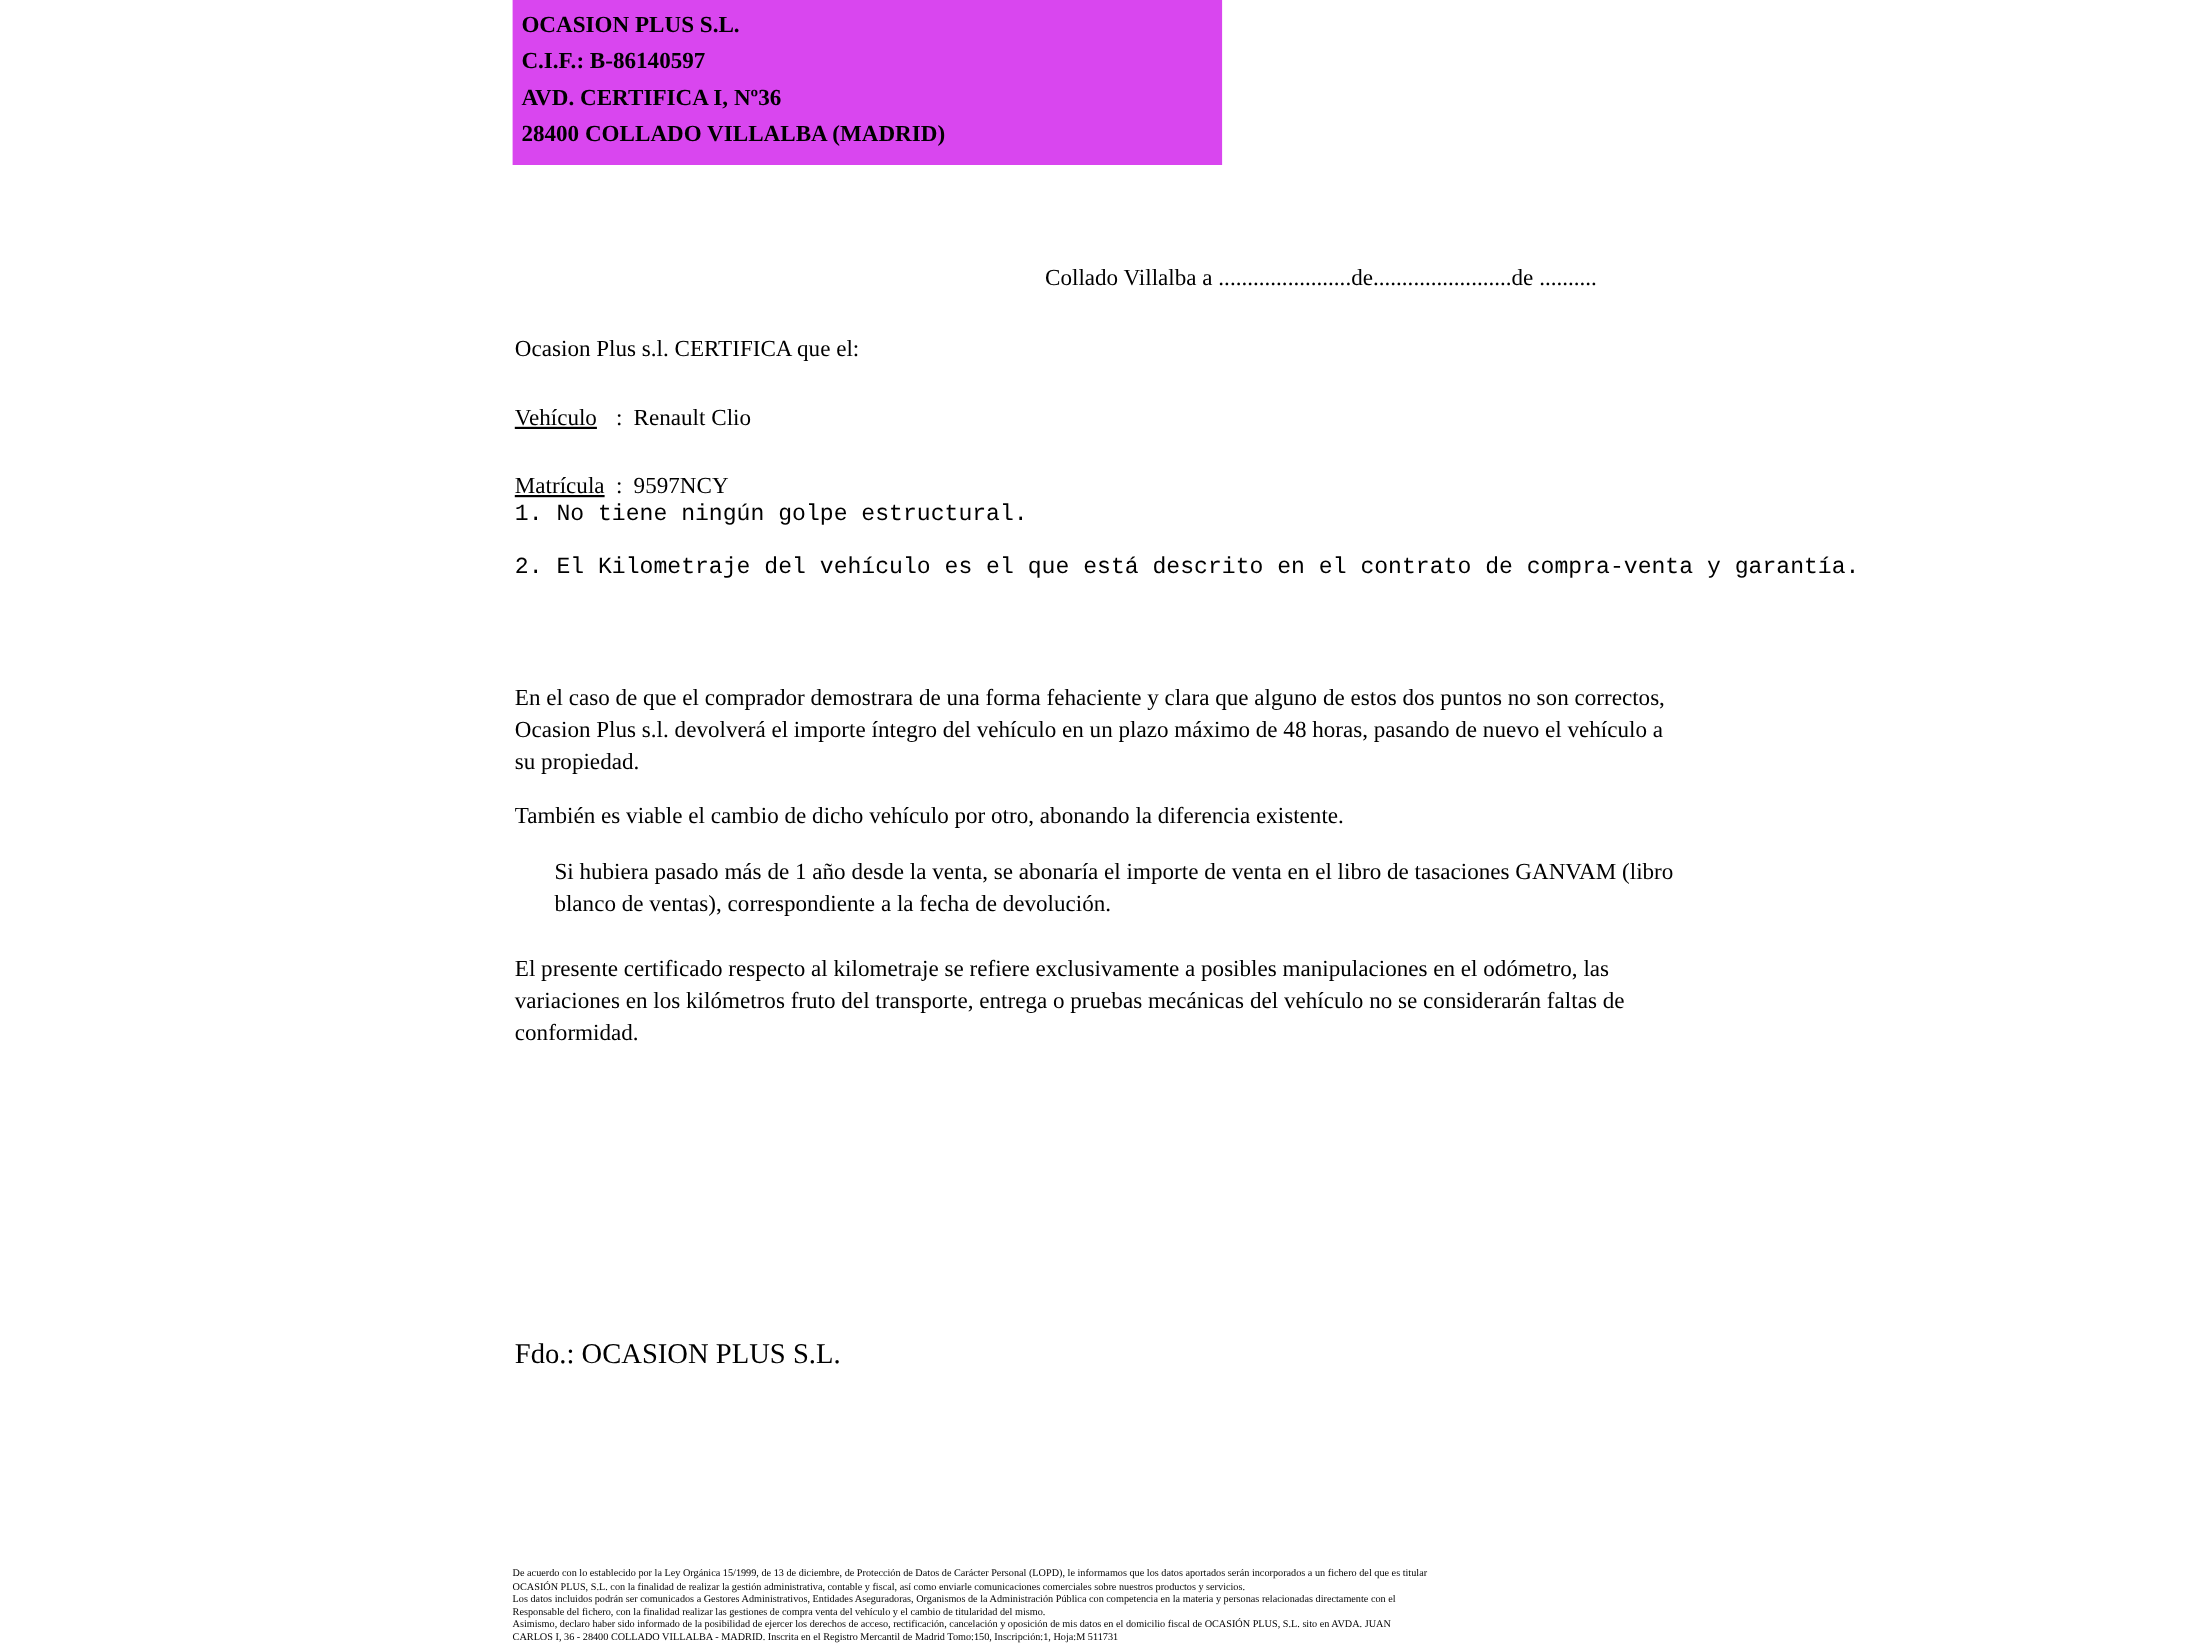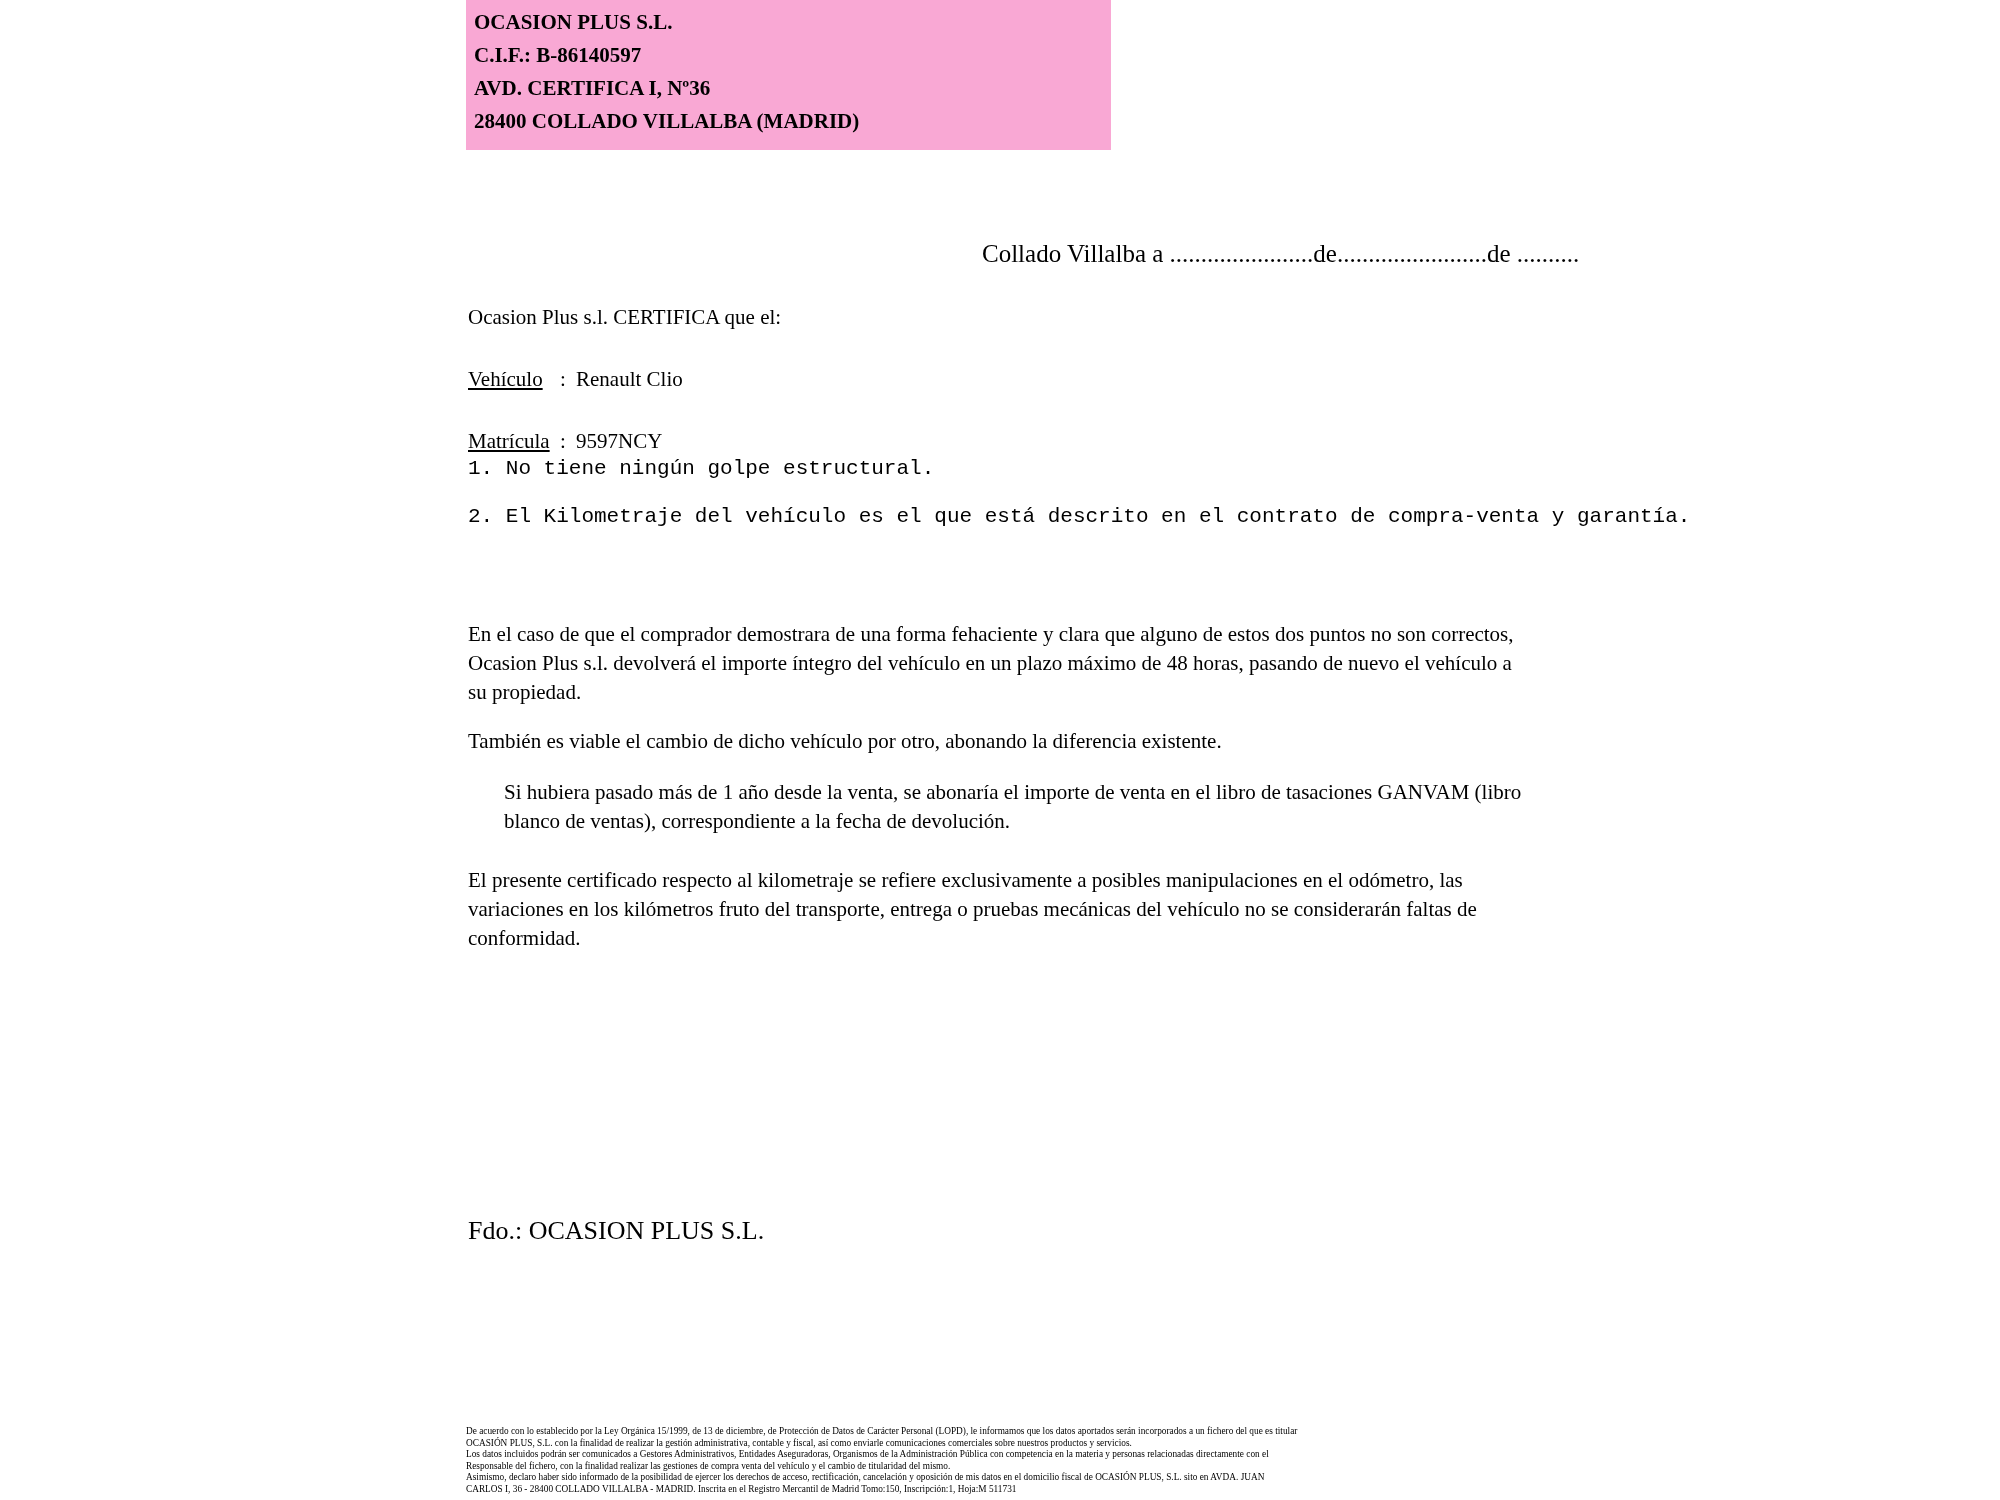--- a/index.html
+++ b/index.html
@@ -23,39 +23,39 @@
     height: 1500px;
     background: #ffffff;
   }
 
   
   .letterhead {
     position: absolute;
     left: 466px;
     top: 0px;
     width: 645px;
-    background: #f9a8d4;
+    background: #d946ef;
     padding: 6px 0 12px 0;
     box-sizing: border-box;
   }
   .letterhead .lh-line {
     font-family: "Liberation Serif", serif;
     font-weight: bold;
     font-size: 21px;
     line-height: 33px;
     padding-left: 8px;
     white-space: nowrap;
   }
 
   
   .date-line {
     position: absolute;
-    left: 982px;
+    left: 950px;
     top: 240px;
-    font-size: 25px;
+    font-size: 21px;
     white-space: nowrap;
   }
 
   
   .certifica {
     position: absolute;
     left: 468px;
     top: 305px;
     font-size: 21px;
   }

